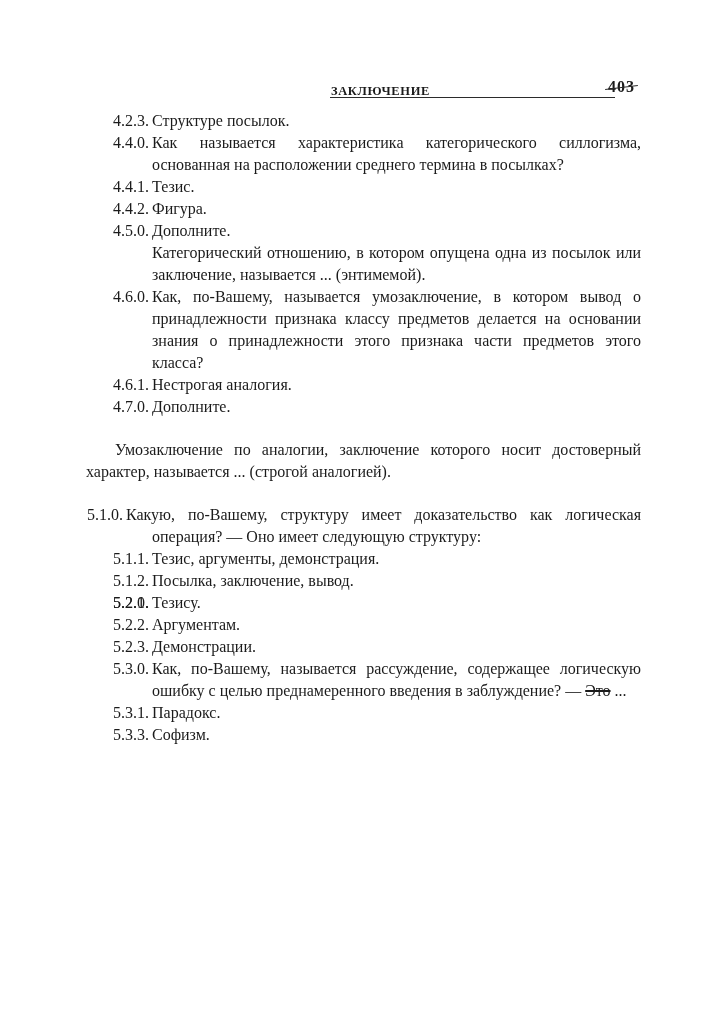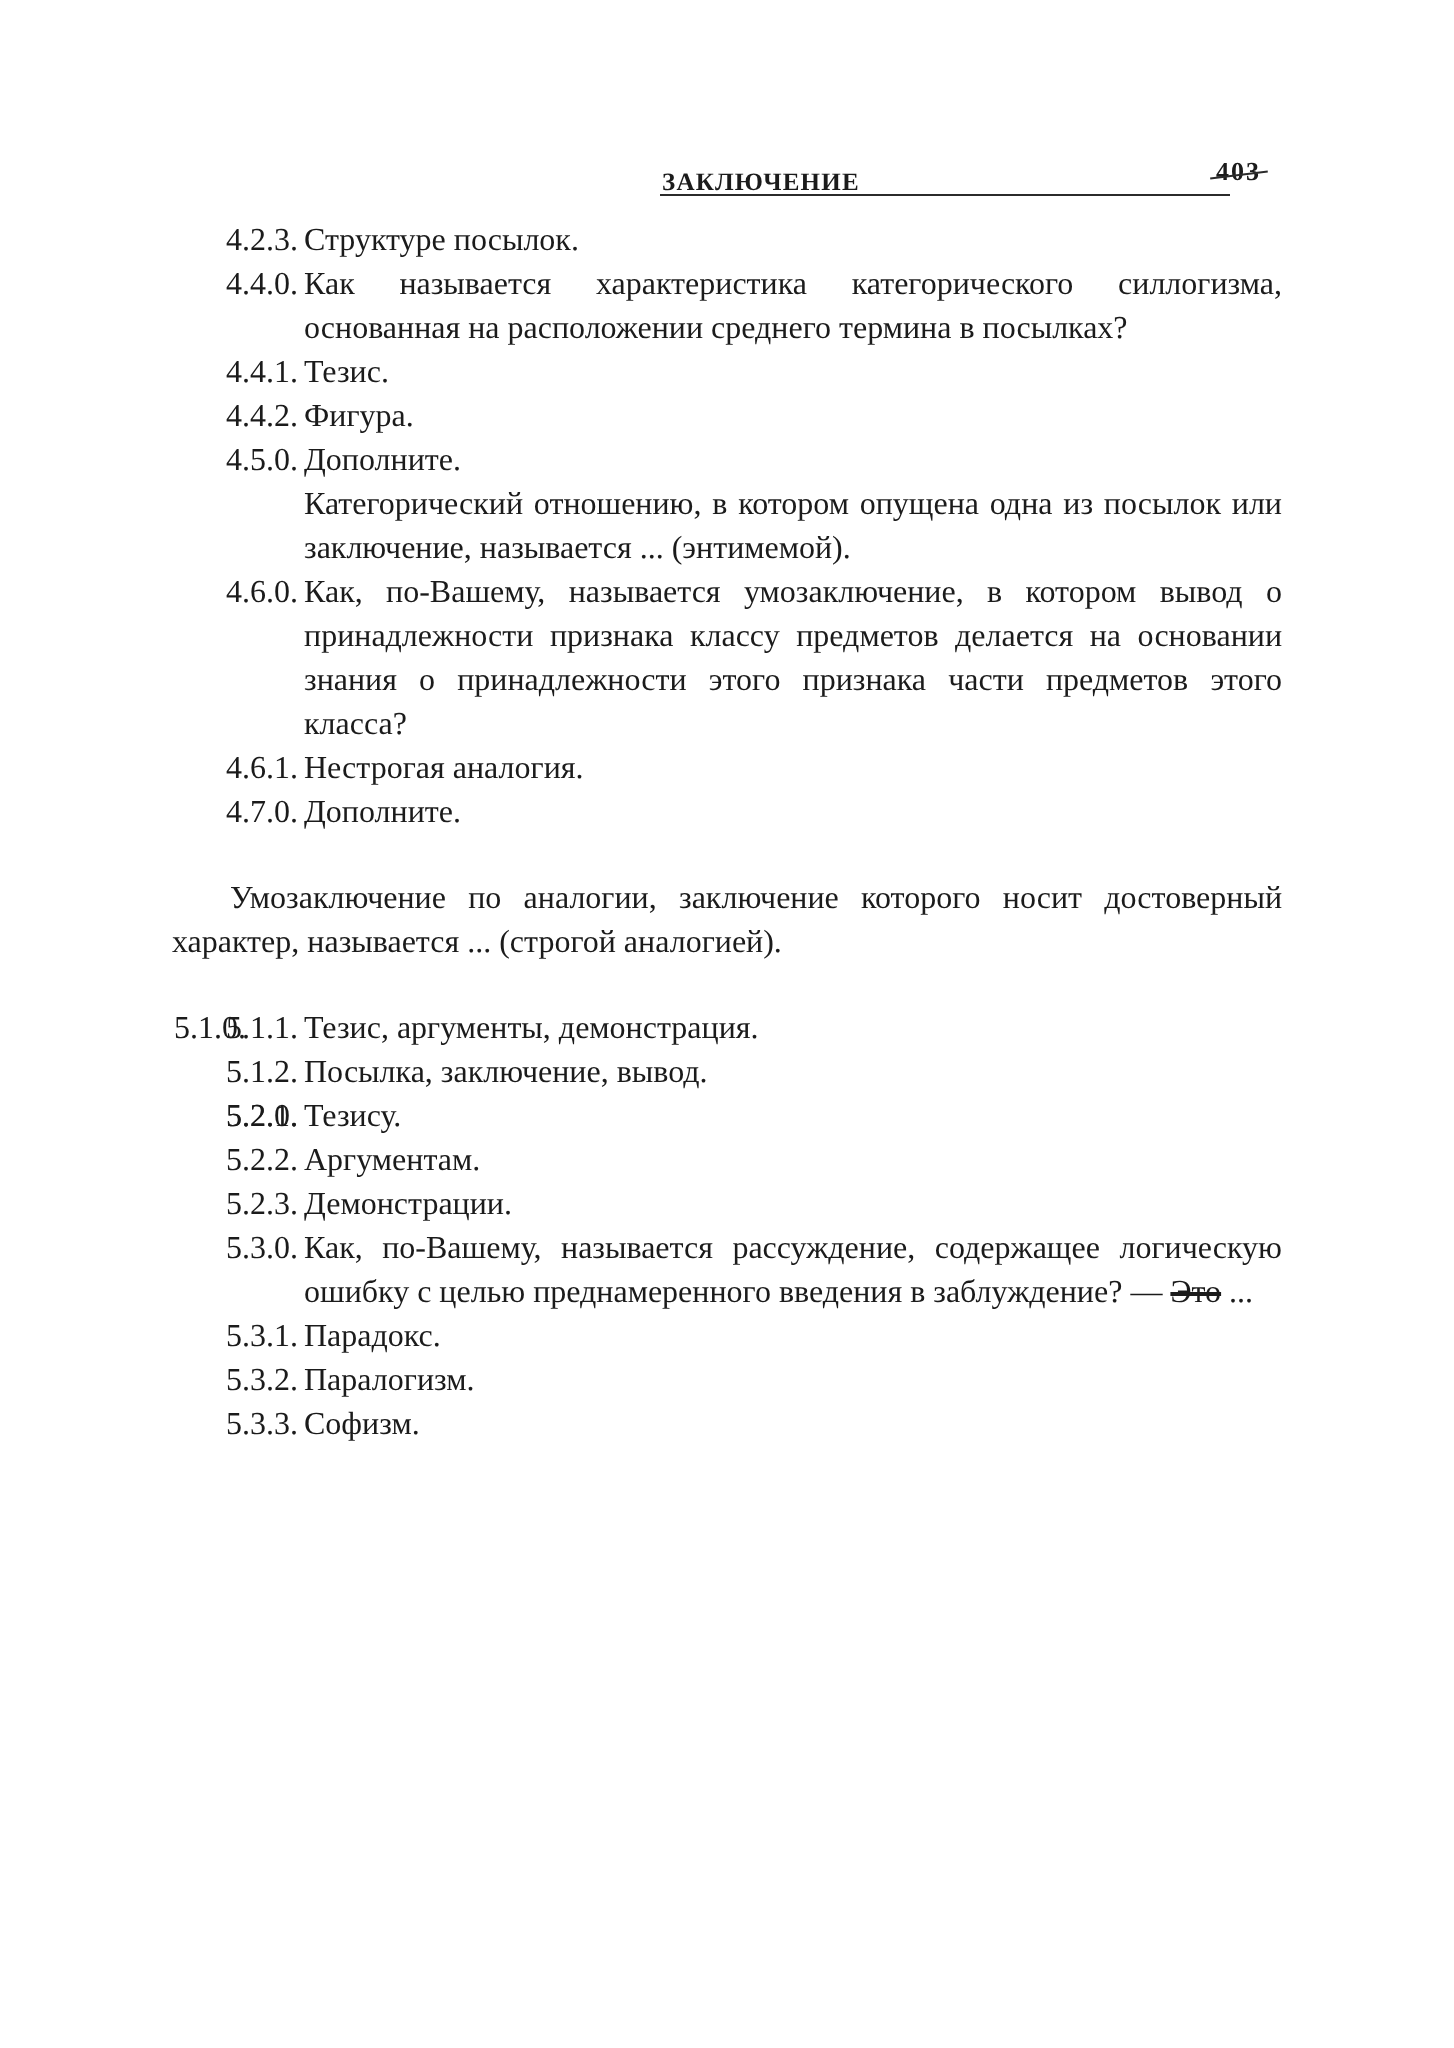--- a/index.html
+++ b/index.html
@@ -21,21 +21,21 @@
     position: absolute; left: 331px; top: 84px;
     font-size: 12.5px; font-weight: bold; letter-spacing: 0.6px;
   }
   .rh-rule {
     position: absolute; left: 330px; top: 97px;
     width: 285px; height: 0;
     border-top: 1.4px solid #2b2b2b;
   }
   .rh-page {
     position: absolute; left: 608px; top: 78px;
-    font-size: 13px; font-weight: bold; letter-spacing: 1px;
+    font-size: 16px; font-weight: bold; letter-spacing: 1px;
   }
   .rh-page::after {
     content: ""; position: absolute;
     left: -3px; right: -3px; top: 9px;
     border-top: 1.6px solid #2b2b2b;
     transform: rotate(-7deg);
   }
   
   .pbody {
     position: absolute; left: 86px; top: 110px; width: 555px;
@@ -95,21 +95,21 @@
 
 
     <div class="item">
       <span class="num">4.7.0.</span><span>Дополните.</span>
     </div>
 
     <div class="para">Умозаключение по аналогии, заключение которого носит достоверный характер, называется ... (строгой аналогией).</div>
 
 
     <div class="item overlap mt">
-      <span class="num">5.1.0.</span>
+      <span class="num">5.1.0.</span><span>Какую, по-Вашему, структуру имеет доказательство как логическая операция? — Оно имеет следующую структуру:</span>
     </div>
 
     <div class="item">
       <span class="num">5.1.1.</span><span>Тезис, аргументы, демонстрация.</span>
     </div>
 
     <div class="item">
       <span class="num">5.1.2.</span><span>Посылка, заключение, вывод.</span>
     </div>
 
@@ -130,22 +130,19 @@
     </div>
 
     <div class="item">
       <span class="num">5.3.0.</span><span>Как, по-Вашему, называется рассуждение, содержащее логическую ошибку с целью преднамеренного введения в заблуждение? — </span><span class="strike">Это</span><span> ...</span>
     </div>
 
     <div class="item">
       <span class="num">5.3.1.</span><span>Парадокс.</span>
     </div>
 
-    <div class="item">
-      <span class="num">5.3.2.</span><span>Паралогизм.</span>
-    </div>
 
     <div class="item">
       <span class="num">5.3.3.</span><span>Софизм.</span>
     </div>
 
   </div>
 </div>
 
 </body></html>

